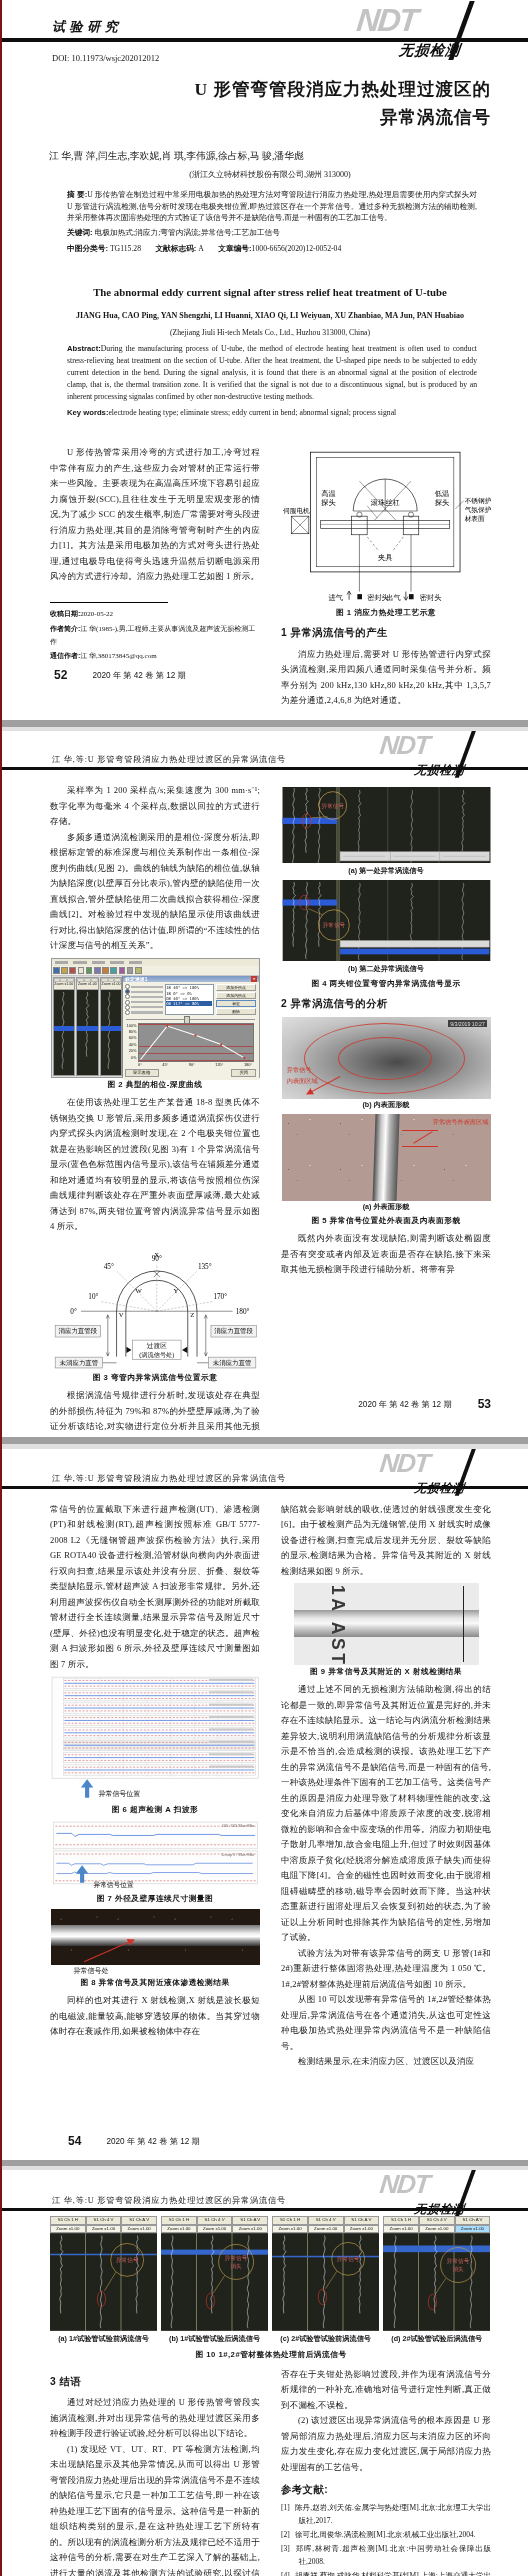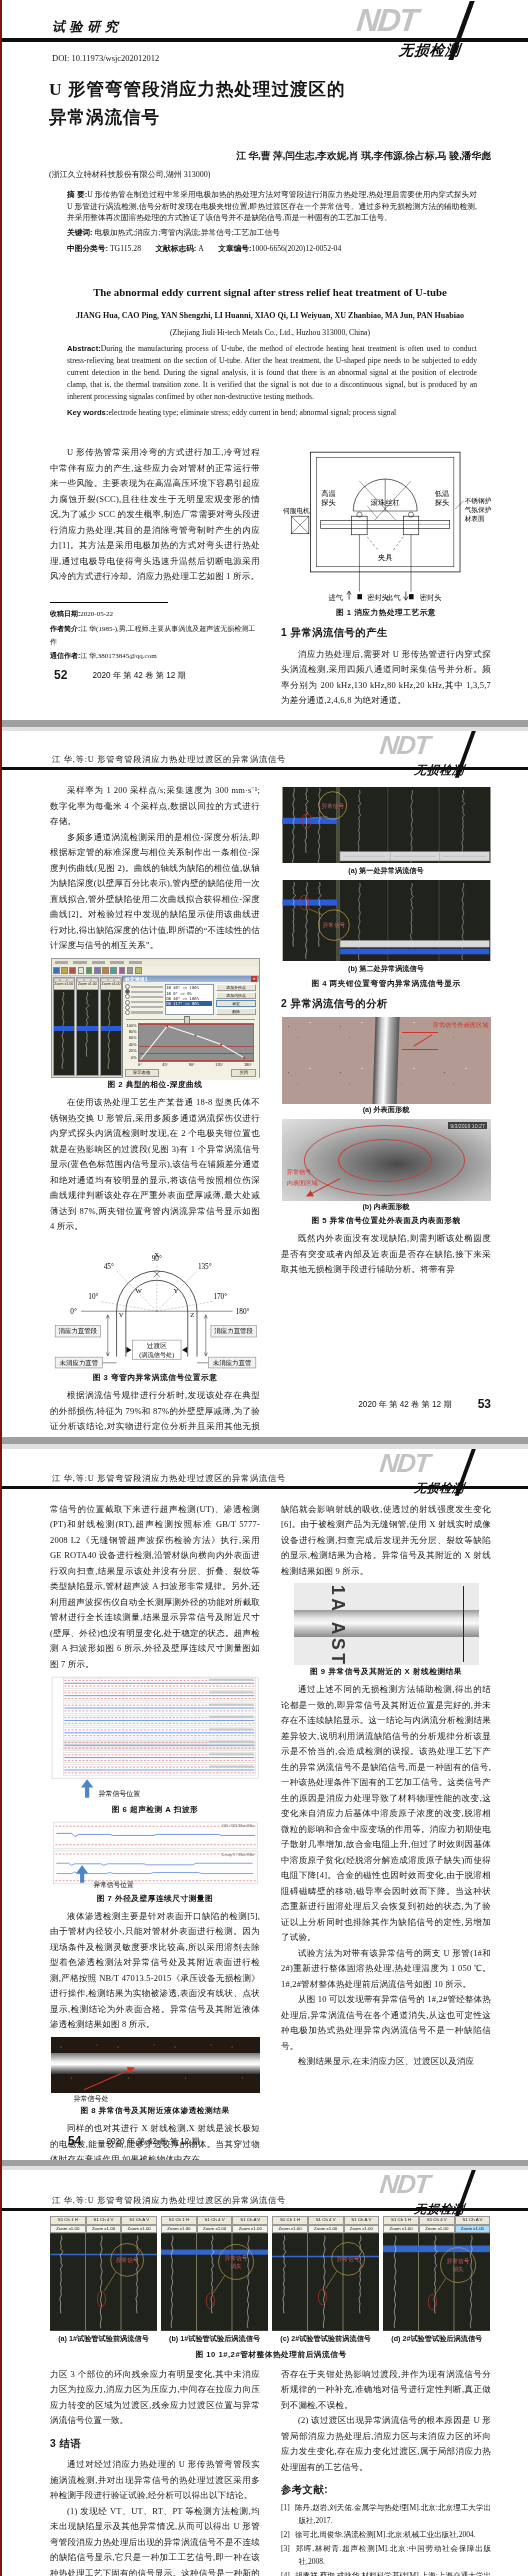--- a/index.html
+++ b/index.html
@@ -16,23 +16,23 @@
   .secH{font-family:"Liberation Sans",sans-serif;font-weight:bold;font-size:10.3px;margin:8.2px 0 6.2px;letter-spacing:0.5px}
   .cap{font-weight:bold;font-size:7.7px;text-align:center;margin:2.1px 0 5.2px;font-family:"Liberation Sans",sans-serif;letter-spacing:0.5px}
   .subcap{font-weight:bold;font-size:7.2px;text-align:center;margin:1px 0 4.1px;font-family:"Liberation Sans",sans-serif}
   .fig{margin:4.1px auto 0;position:relative;width:209px}
   .tag{position:absolute;left:52px;font-weight:bold;font-style:italic;font-size:13px;letter-spacing:4.6px}
   .runtitle{position:absolute;left:52px;font-size:8.2px;letter-spacing:0.8px}
   .logo{position:absolute;left:357px;width:144px;height:61px}
   .ndt{position:absolute;left:0;top:1px;font-family:"Liberation Sans",sans-serif;font-weight:bold;font-style:italic;font-size:32px;line-height:1;color:#c3c3c3;letter-spacing:-2.1px;transform:skewX(-6deg)}
   .slash{position:absolute;left:102px;top:-2.1px;width:5.2px;height:59px;background:#101010;transform:skewX(-20deg)}
   .ndtcn{position:absolute;left:42px;top:38px;font-family:"Liberation Sans",sans-serif;font-weight:bold;font-style:italic;font-size:14.4px;color:#0c0c0c;letter-spacing:1px;transform:skewX(-6deg);white-space:nowrap}
-  .title{position:absolute;left:49px;width:442px;text-align:left;font-weight:bold;font-size:17.5px;letter-spacing:1px}
-  .authors{position:absolute;left:49px;width:442px;text-align:right;font-weight:bold;font-size:9.8px}
-  .affil{position:absolute;left:49px;width:442px;text-align:left;font-size:8px}
+  .title{position:absolute;left:49px;width:442px;text-align:right;font-weight:bold;font-size:17.5px;letter-spacing:1px}
+  .authors{position:absolute;left:49px;width:442px;text-align:left;font-weight:normal;font-size:9.8px}
+  .affil{position:absolute;left:49px;width:442px;text-align:center;font-size:8px}
   .absblock{position:absolute;left:67px;width:410px}
   .cnabs{font-size:7.7px;line-height:11.6px;text-align:justify;margin:0}
   .kwline{font-size:7.7px;line-height:11.6px;margin:3.6px 0 0}
   .clcline{font-size:7.7px;margin:4.6px 0 0}
   .inlb{font-family:"Liberation Sans",sans-serif;font-weight:bold}
   .sp28{display:inline-block;width:14.4px}
   .entitle{position:absolute;left:49px;width:442px;text-align:center;font-weight:bold;font-size:10.8px}
   .enauth{position:absolute;left:49px;width:442px;text-align:center;font-weight:bold;font-size:8px}
   .enaffil{position:absolute;left:49px;width:442px;text-align:center;font-size:7.7px}
   .enabs{position:absolute;left:67px;width:410px;font-size:7.7px;line-height:12px;text-align:justify}
@@ -474,41 +474,41 @@
         <line x1="78" y1="68" x2="50" y2="56" stroke="#cfa84e" stroke-width="1"></line>
         <text x="100" y="92" font-size="11" fill="#d06060" text-anchor="middle">异常信号</text>
         <rect x="112" y="134" width="291" height="11" fill="#2b5bd7"></rect>
         <rect x="112" y="118" width="291" height="13" fill="#d9d9d9" stroke="#999"></rect>
       </svg>
       <div class="subcap">(b) 第二处异常涡流信号</div>
     </div>
     <div class="cap">图 4  两夹钳位置弯管内异常涡流信号显示</div>
     <div class="secH">2  异常涡流信号的分析</div>
     <div class="fig">
-      <div class="granite" style="width:209px;height:87px;position:relative;overflow:hidden">
-        <div class="tubeV" style="left:92px"></div>
-        <div class="redline" style="left:120px;top:15.5px;width:36px"></div>
-        <div class="redline" style="left:120px;top:32px;width:36px"></div>
-        <div class="redtxt" style="right:2.1px;top:4.1px">异常信号外表面区域</div>
-        <div class="redline" style="left:130px;top:23px;width:21.6px;transform:rotate(-32deg)"></div>
-      </div>
-      <div class="subcap">(a) 外表面形貌</div>
-    </div>
-    <div class="fig">
       <div class="bore" style="width:209px;height:82px;position:relative;overflow:hidden">
         <div class="rell" style="left:11%;top:7%;width:76%;height:84%"></div>
         <div class="rell" style="left:27%;top:24%;width:44%;height:50%"></div>
         <svg width="209" height="82" style="position:absolute;left:0;top:0" viewBox="0 0 405 160">
           <line x1="112" y1="116" x2="48" y2="150" stroke="#d23329" stroke-width="2" marker-end="url(#arR)"></line>
         </svg>
         <div class="redtxt" style="left:5.2px;top:49px">异常信号</div>
         <div class="redtxt" style="left:5.2px;top:60px">内表面区域</div>
         <div class="tsbox">9/3/2019 10:27</div>
       </div>
       <div class="subcap">(b) 内表面形貌</div>
+    </div>
+    <div class="fig">
+      <div class="granite" style="width:209px;height:87px;position:relative;overflow:hidden">
+        <div class="tubeV" style="left:92px"></div>
+        <div class="redline" style="left:120px;top:15.5px;width:36px"></div>
+        <div class="redline" style="left:120px;top:32px;width:36px"></div>
+        <div class="redtxt" style="right:2.1px;top:4.1px">异常信号外表面区域</div>
+        <div class="redline" style="left:130px;top:23px;width:21.6px;transform:rotate(-32deg)"></div>
+      </div>
+      <div class="subcap">(a) 外表面形貌</div>
     </div>
     <div class="cap">图 5  异常信号位置处外表面及内表面形貌</div>
     <p class="pb">既然内外表面没有发现缺陷,则需判断该处椭圆度是否有突变或者内部及近表面是否存在缺陷,接下来采取其他无损检测手段进行辅助分析。将带有异</p>
   </div>
 
   <div class="pfooter" style="left:281px;top:666px;width:210px;text-align:right">
     <span class="jinfo">2020 年 第 42 卷 第 12 期</span>
     <span class="pageno" style="margin-left:24px">53</span>
   </div>
 </section>
@@ -613,21 +613,20 @@
         <line x1="8" y1="66" x2="397" y2="66" stroke="#c44" stroke-dasharray="4 3"></line>
         <line x1="8" y1="118" x2="397" y2="118" stroke="#c44" stroke-dasharray="4 3"></line>
         <path d="M10 84 h24 l5 4 7 -3 h50 l6 3 8 -3 h70 l5 2 h90 l6 -3 h110" fill="none" stroke="#3a6fd8" stroke-width="1.2"></path>
         <path d="M10 104 h30 l5 -3 7 3 h55 l6 -2 8 2 h72 l5 -2 h88 l6 2 h100" fill="none" stroke="#3a6fd8" stroke-width="1.2"></path>
         <text x="394" y="70" font-size="8" fill="#666" text-anchor="end">Group 0 / Max-Min</text>
         <polygon points="56,122 64,122 64,104 72,104 60,88 48,104 56,104" fill="#4a86c8"></polygon>
         <text x="82" y="131" font-size="13">异常信号位置</text>
       </svg>
       <div class="cap">图 7  外径及壁厚连续尺寸测量图</div>
     </div>
-    <p class="pb">液体渗透检测主要是针对表面开口缺陷的检测[5],由于管材内径较小,只能对管材外表面进行检测。因为现场条件及检测灵敏度要求比较高,所以采用溶剂去除型着色渗透检测法对异常信号处及其附近表面进行检测,严格按照 NB/T 47013.5-2015《承压设备无损检测》进行操作,检测结果为实物被渗透,表面没有线状、点状显示,检测结论为外表面合格。异常信号及其附近液体渗透检测结果如图 8 所示。</p>
     <div class="fig">
       <div class="darkrock" style="width:209px;height:56px;position:relative;overflow:hidden">
         <div class="tubeH" style="top:16.5px;height:20.6px"></div>
         <svg width="209" height="56" style="position:absolute;left:0;top:0" viewBox="0 0 405 108">
           <line x1="64" y1="102" x2="160" y2="60" stroke="#d23329" stroke-width="2" marker-end="url(#arR)"></line>
         </svg>
       </div>
       <div style="font-size:7px;margin:1px 0 0 23px">异常信号处</div>
       <div class="cap">图 8  异常信号及其附近液体渗透检测结果</div>
     </div>
@@ -777,21 +776,20 @@
           <ellipse cx="96" cy="134" rx="8" ry="15" fill="none" stroke="#d23329" stroke-width="1.2"></ellipse>
           <line x1="122" y1="88" x2="102" y2="118" stroke="#cfa84e"></line>
         </svg>
         <div class="subcap">(d) 2#试验管试验后涡流信号</div>
       </div>
     </div>
     <div class="cap">图 10  1#,2#管材整体热处理前后涡流信号</div>
   </div>
 
   <div class="colL" style="top:197px">
-    <p class="pb noind">力区 3 个部位的环向残余应力有明显变化,其中未消应力区为拉应力,消应力区为压应力,中间存在拉应力向压应力转变的区域为过渡区,残余应力过渡区位置与异常涡流信号位置一致。</p>
     <div class="secH">3  结语</div>
     <p class="pb">通过对经过消应力热处理的 U 形传热管弯管段实施涡流检测,并对出现异常信号的热处理过渡区采用多种检测手段进行验证试验,经分析可以得出以下结论。</p>
     <p class="pb">(1) 发现经 VT、UT、RT、PT 等检测方法检测,均未出现缺陷显示及其他异常情况,从而可以得出 U 形管弯管段消应力热处理后出现的异常涡流信号不是不连续的缺陷信号显示,它只是一种加工工艺信号,即一种在该种热处理工艺下固有的信号显示。这种信号是一种新的组织结构类别的显示,是在这种热处理工艺下所特有的。所以现有的涡流检测分析方法及规律已经不适用于这种信号的分析,需要在对生产工艺深入了解的基础上,进行大量的涡流及其他检测方法的试验研究,以探讨信号是</p>
   </div>
 
   <div class="colR" style="top:197px">
     <p class="pb noind">否存在于夹钳处热影响过渡段,并作为现有涡流信号分析规律的一种补充,准确地对信号进行定性判断,真正做到不漏检,不误检。</p>
     <p class="pb">(2) 该过渡区出现异常涡流信号的根本原因是 U 形管局部消应力热处理后,消应力区与未消应力区的环向应力发生变化,存在应力变化过渡区,属于局部消应力热处理固有的工艺信号。</p>
     <div class="secH" style="margin:7.2px 0 4.1px">参考文献:</div>
     <div>

